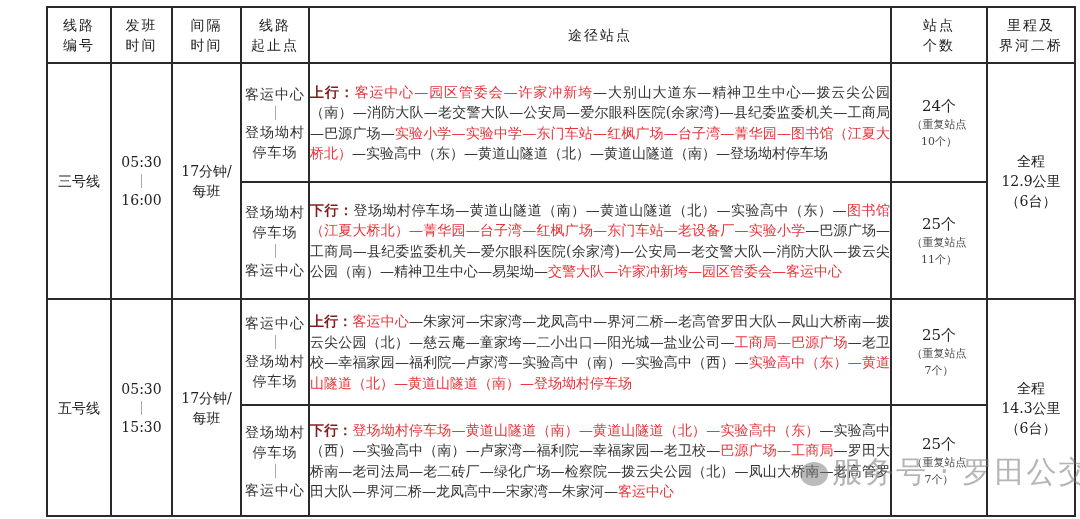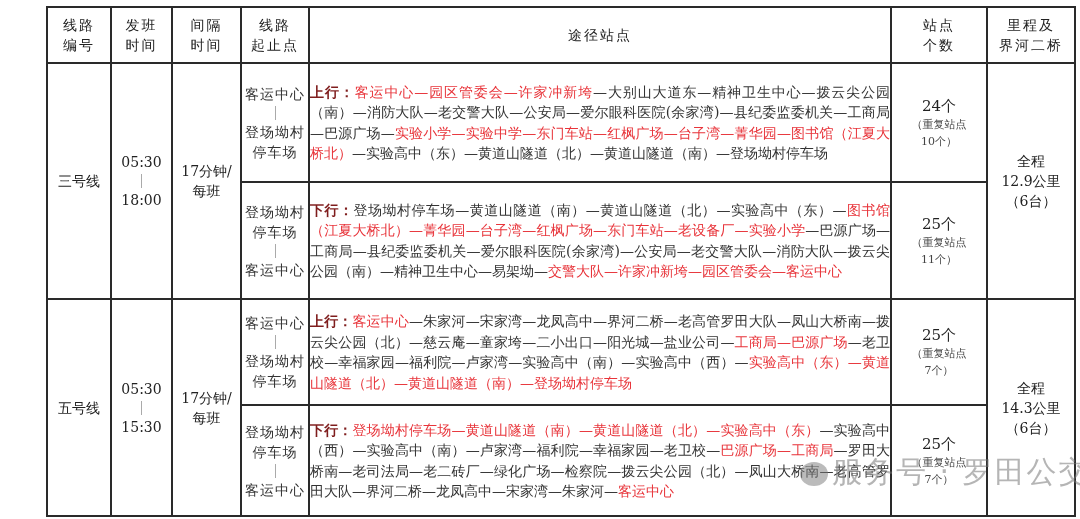--- a/index.html
+++ b/index.html
@@ -70,21 +70,21 @@
         </th>
     </tr>
   </thead>
   <tbody>
 
     <tr style="height:119px">
       <td class="c" rowspan="2">三号线</td>
       <td class="c stack" rowspan="2">
         <span>05:30</span>
         <span class="vbar"></span>
-        <span>18:00</span>
+        <span>16:00</span>
       </td>
       <td class="c stack" rowspan="2">
         <span>17分钟/</span>
         <span>每班</span>
       </td>
       <td class="c stack terminal">
         <span>客运中心</span>
         <span class="vbar"></span>
         <span>登场坳村</span>
         <span>停车场</span>

